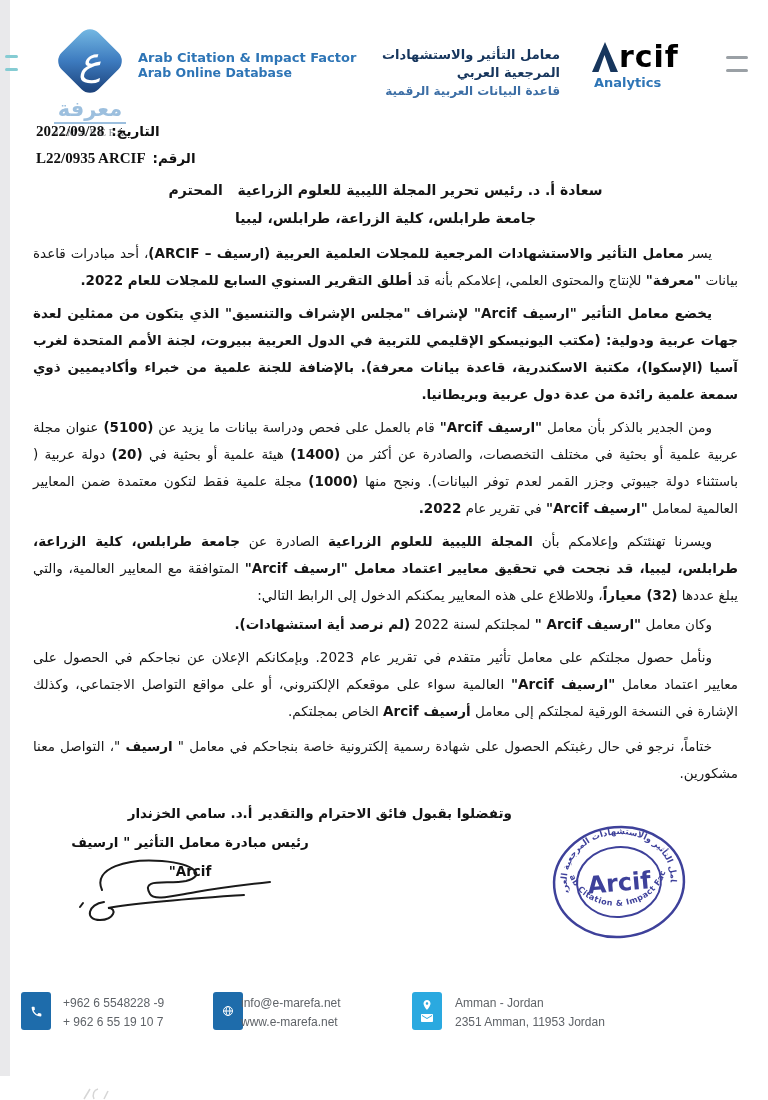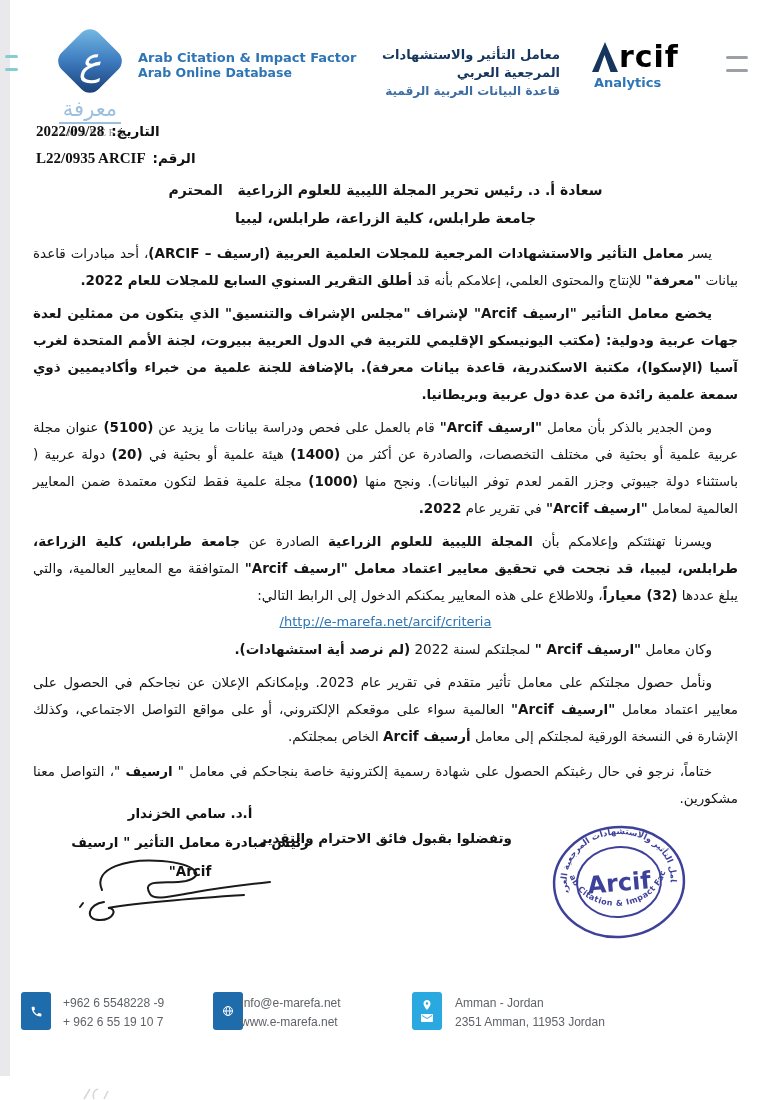--- a/index.html
+++ b/index.html
@@ -15,21 +15,21 @@
   
   .dash { position:absolute; height:3px; border-radius:2px; }
   .dash.l1 { left:5px;  top:55px; width:13px; background:#85ccd3; }
   .dash.l2 { left:5px;  top:68px; width:13px; background:#85ccd3; }
   .dash.r1 { left:726px; top:56px; width:22px; background:#9aa0a5; }
   .dash.r2 { left:726px; top:69px; width:22px; background:#9aa0a5; }
 
   .marefa { position:absolute; left:44px; top:24px; width:92px; text-align:center; }
   .marefa svg { display:block; margin:0 auto; }
   .marefa-word {
-    display:inline-block; font-weight:normal; font-size:21px; color:#9cbfde;
+    display:inline-block; font-weight:bold; font-size:21px; color:#9cbfde;
     border-bottom:2px solid #9cbfde; line-height:23px; padding:0 4px 1px;
   }
   .marefa-sub { font-size:11px; letter-spacing:2.5px; color:#8a8f94; margin-top:2px; font-family:"Liberation Serif", serif; }
 
   .brand-en { position:absolute; left:138px; top:50px; color:#2e75b6; font-weight:bold; line-height:15px; }
   .brand-en .b1 { font-size:13px; }
   .brand-en .b2 { font-size:12.5px; }
   .brand-ar { position:absolute; left:330px; top:46px; width:230px; text-align:right; direction:rtl; line-height:18px; }
   .brand-ar .a1 { font-size:13px; font-weight:bold; color:#17365d; }
   .brand-ar .a2 { font-size:12px; font-weight:bold; color:#3c6ea5; }
@@ -138,23 +138,20 @@
 
 <div class="letter">
   <div class="recipient">سعادة أ. د. رئيس تحرير المجلة الليبية للعلوم الزراعية &nbsp;&nbsp;المحترم</div>
   <div class="recipient">جامعة طرابلس، كلية الزراعة، طرابلس، ليبيا</div>
 
   <p class="para first"><span>يسر </span><b>معامل التأثير والاستشهادات المرجعية للمجلات العلمية العربية (ارسيف – ARCIF)</b><span>، أحد مبادرات قاعدة بيانات </span><b>"معرفة"</b><span> للإنتاج والمحتوى العلمي، إعلامكم بأنه قد </span><b>أطلق التقرير السنوي السابع للمجلات للعام 2022.</b></p>
   <p class="para"><b>يخضع معامل التأثير "ارسيف Arcif" لإشراف "مجلس الإشراف والتنسيق" الذي يتكون من ممثلين لعدة جهات عربية ودولية: (مكتب اليونيسكو الإقليمي للتربية في الدول العربية ببيروت، لجنة الأمم المتحدة لغرب آسيا (الإسكوا)، مكتبة الاسكندرية، قاعدة بيانات معرفة). بالإضافة للجنة علمية من خبراء وأكاديميين ذوي سمعة علمية رائدة من عدة دول عربية وبريطانيا.</b></p>
   <p class="para"><span>ومن الجدير بالذكر بأن معامل </span><b>"ارسيف Arcif"</b><span> قام بالعمل على فحص ودراسة بيانات ما يزيد عن </span><b>(5100)</b><span> عنوان مجلة عربية علمية أو بحثية في مختلف التخصصات، والصادرة عن أكثر من </span><b>(1400)</b><span> هيئة علمية أو بحثية في </span><b>(20)</b><span> دولة عربية ( باستثناء دولة جيبوتي وجزر القمر لعدم توفر البيانات). ونجح منها </span><b>(1000)</b><span> مجلة علمية فقط لتكون معتمدة ضمن المعايير العالمية لمعامل </span><b>"ارسيف Arcif"</b><span> في تقرير عام </span><b>2022.</b></p>
   <p class="para"><span>ويسرنا تهنئتكم وإعلامكم بأن </span><b>المجلة الليبية للعلوم الزراعية</b><span> الصادرة عن </span><b>جامعة طرابلس، كلية الزراعة، طرابلس، ليبيا، قد نجحت في تحقيق معايير اعتماد معامل "ارسيف Arcif"</b><span> المتوافقة مع  المعايير العالمية، والتي يبلغ عددها </span><b>(32) معياراً</b><span>، وللاطلاع على هذه المعايير يمكنكم الدخول إلى الرابط التالي:</span></p>
 
-  <p class="link-row">
-    <span class="criteria-link">/http://e-marefa.net/arcif/criteria</span>
-  </p>
 
   <p class="result-line"><span>وكان معامل </span><b>"ارسيف Arcif "</b><span> لمجلتكم لسنة 2022 </span><b>(لم نرصد أية استشهادات).</b></p>
   <p class="para"><span>ونأمل حصول مجلتكم على معامل تأثير متقدم في تقرير عام 2023. وبإمكانكم الإعلان عن نجاحكم في الحصول على معايير اعتماد معامل </span><b>"ارسيف Arcif"</b><span> العالمية سواء على موقعكم الإلكتروني، أو على مواقع التواصل الاجتماعي، وكذلك الإشارة في النسخة الورقية لمجلتكم إلى معامل </span><b>أرسيف Arcif</b><span> الخاص بمجلتكم.</span></p>
   <p class="closing"><span>ختاماً، نرجو في حال رغبتكم الحصول على شهادة رسمية إلكترونية خاصة بنجاحكم في معامل " </span><b>ارسيف</b><span> "، التواصل معنا مشكورين.</span></p>
   <p class="salutation">وتفضلوا بقبول فائق الاحترام والتقدير</p>
 </div>
 
 <div class="sig-block">
   <div>أ.د. سامي الخزندار</div>
   <div>رئيس مبادرة معامل التأثير " ارسيف Arcif"</div>

